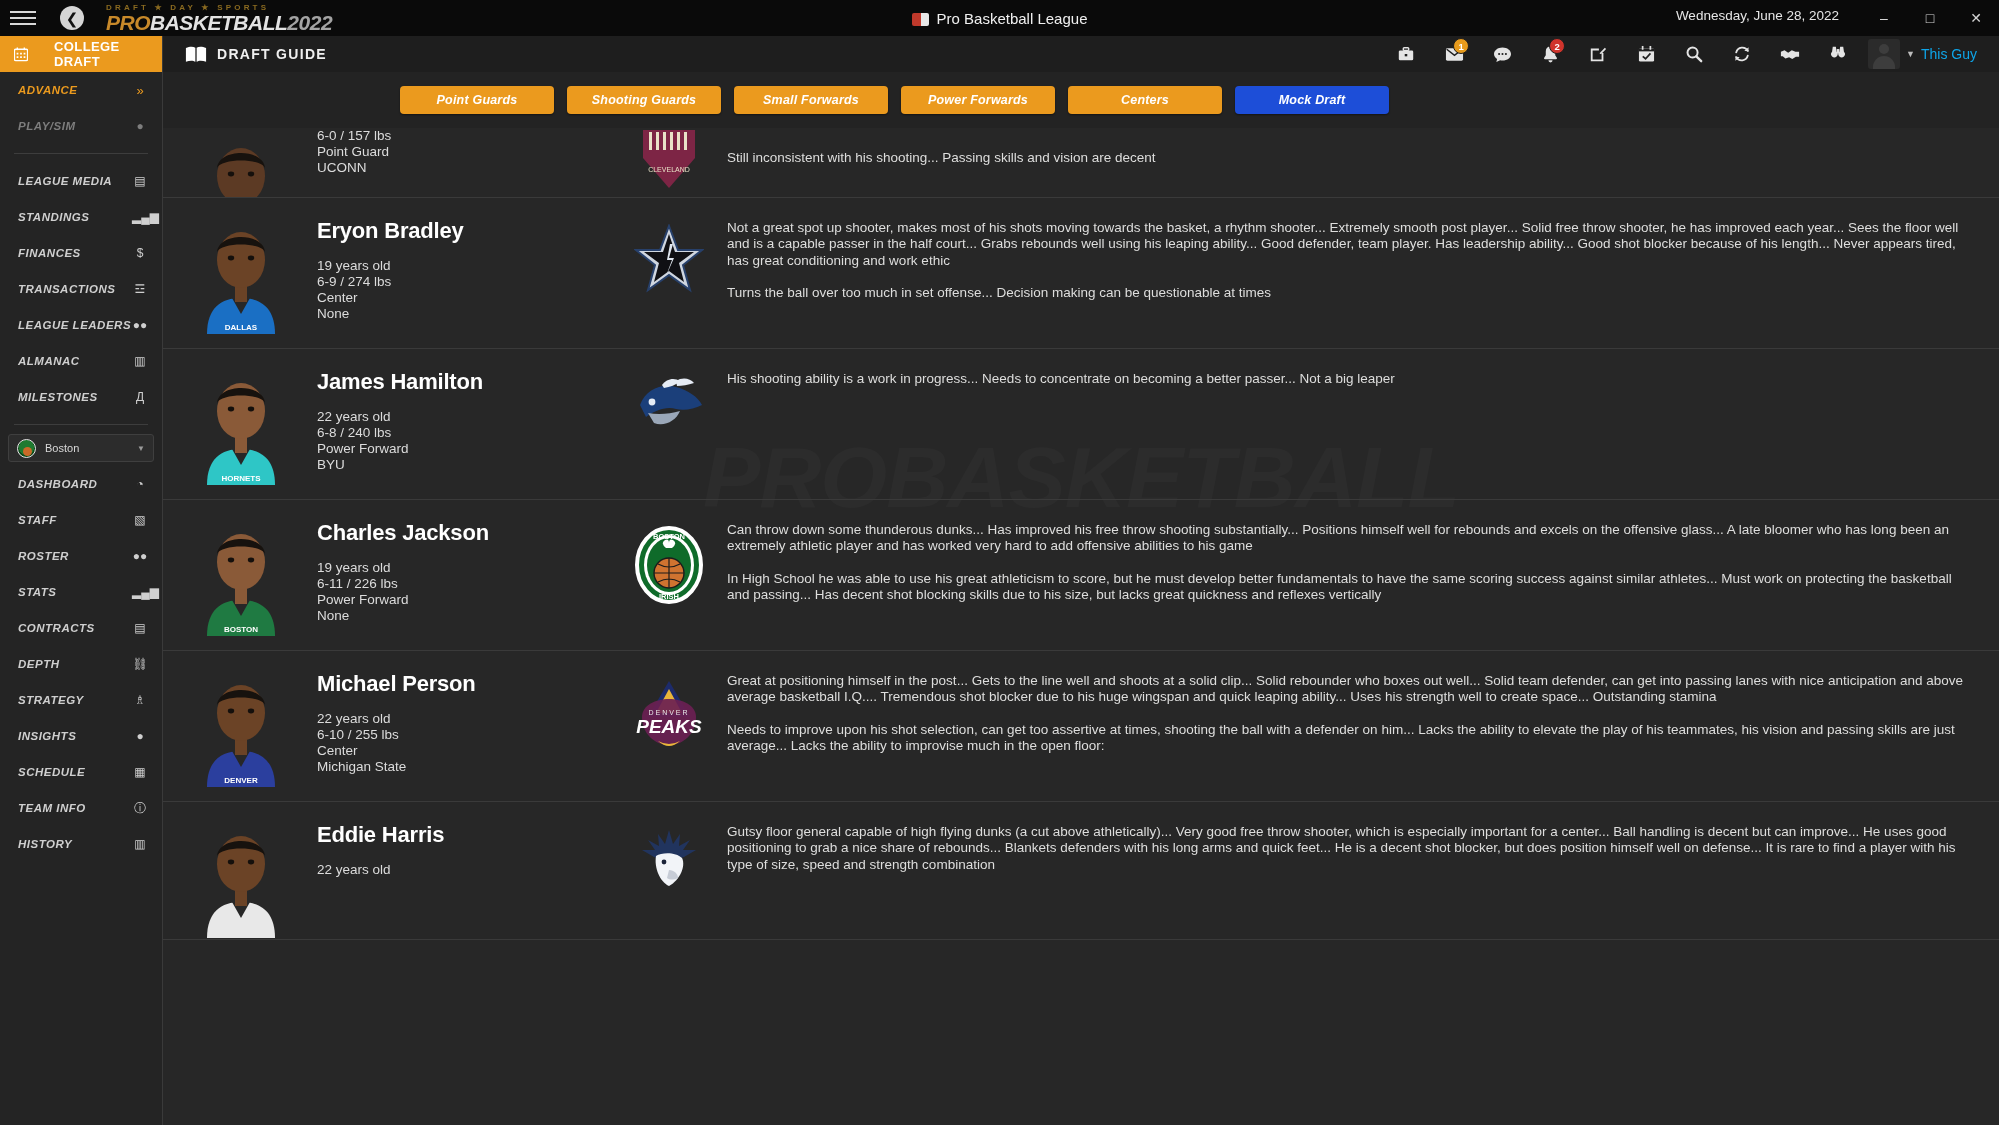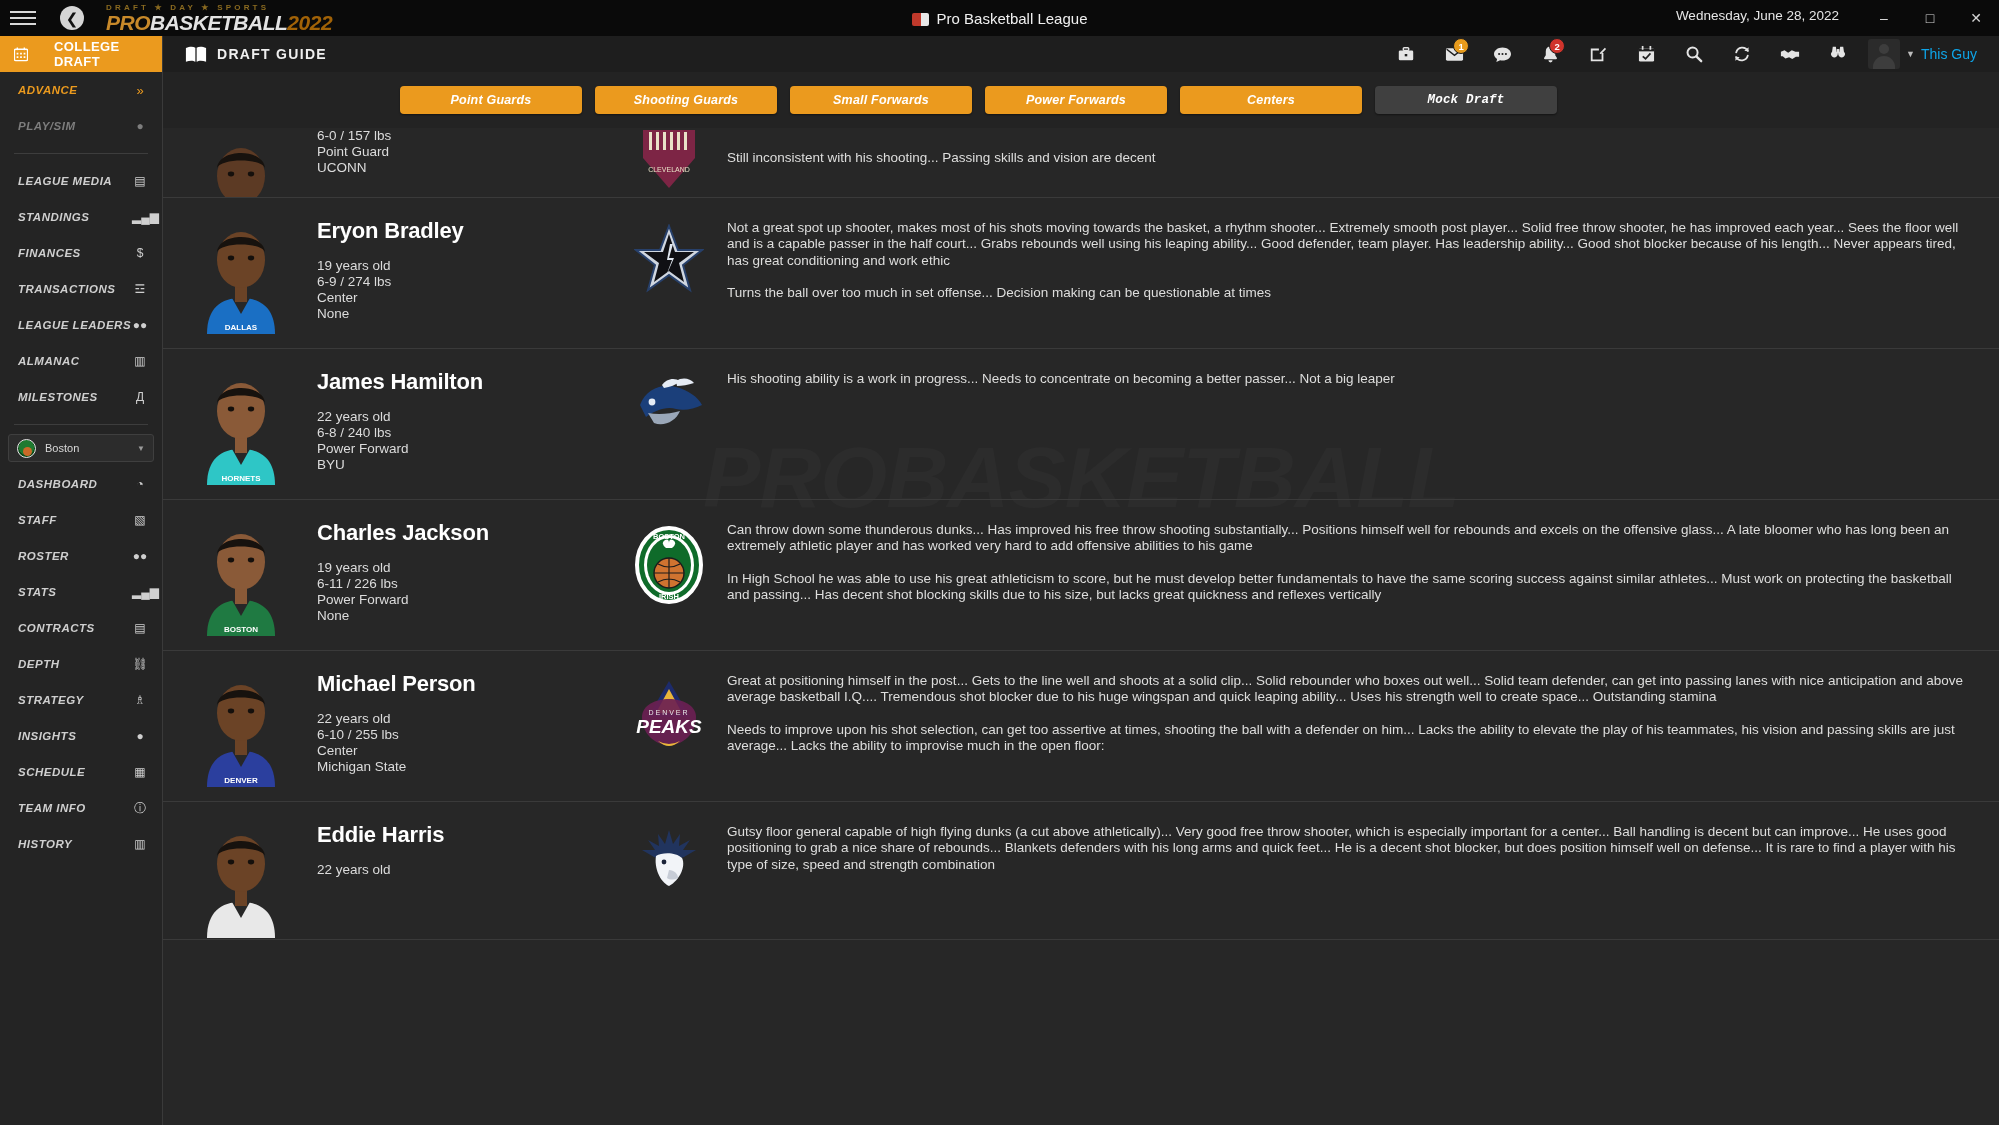--- a/index.html
+++ b/index.html
@@ -26,21 +26,21 @@
   #gamelogo .sub {
     font-size:8px; letter-spacing:3.2px; color:#8a6a20; font-weight:bold;
     font-family:"Liberation Sans", sans-serif;
   }
   #gamelogo .main {
     font-size:21px; font-weight:bold; letter-spacing:-0.5px; line-height:1;
     font-family:"Liberation Sans", sans-serif; font-style:italic;
   }
   #gamelogo .main .pro { color:#c8892a; }
   #gamelogo .main .bb  { color:#e3e3e3; }
-  #gamelogo .main .yr  { color:#a16207; }
+  #gamelogo .main .yr  { color:#a3a3a3; }
   #wintitle {
     position:absolute; left:0; right:0; text-align:center;
     font-size:15px; color:#f0f0f0; pointer-events:none;
   }
   #wintitle .mini {
     display:inline-block; width:17px; height:13px; vertical-align:-2px; margin-right:8px;
     background:linear-gradient(90deg,#c0392b 0 55%, #e8e8e8 55% 100%);
     border-radius:2px;
   }
   #datetext {
@@ -121,27 +121,27 @@
     content:''; position:absolute; left:5px; top:17px; width:22px; height:16px; border-radius:11px 11px 0 0; background:#3d3d3d;
   }
   #username { font-size:14px; color:#0ea5e9; }
 
   
   #tabrow {
     position:absolute; top:72px; left:163px; width:1836px; height:56px;
     background:#232323; display:flex; align-items:center; gap:13px; padding-left:237px;
   }
   .ptab {
-    width:182px; height:28px; border-radius:4px; background:#eb9a1e;
+    width:154px; height:28px; border-radius:4px; background:#eb9a1e;
     display:flex; align-items:center; justify-content:center;
     font-size:12.5px; font-weight:bold; font-style:italic; color:#fff;
     letter-spacing:0.2px; cursor:pointer;
     box-shadow:0 1px 2px rgba(0,0,0,.45);
   }
-  .ptab.active { background:#404040;font-family:Liberation Mono, monospace; }
+  .ptab.active { background:#1d4ed8; }
 
   
   #main {
     position:absolute; top:128px; left:163px; width:1836px; height:997px;
     background:#272727; overflow:hidden;
   }
   #watermark {
     position:absolute; top:300px; left:0; width:100%; text-align:center;
     font-size:86px; font-weight:bold; font-style:italic; color:rgba(255,255,255,.022);
     letter-spacing:-1px; pointer-events:none; white-space:nowrap;

